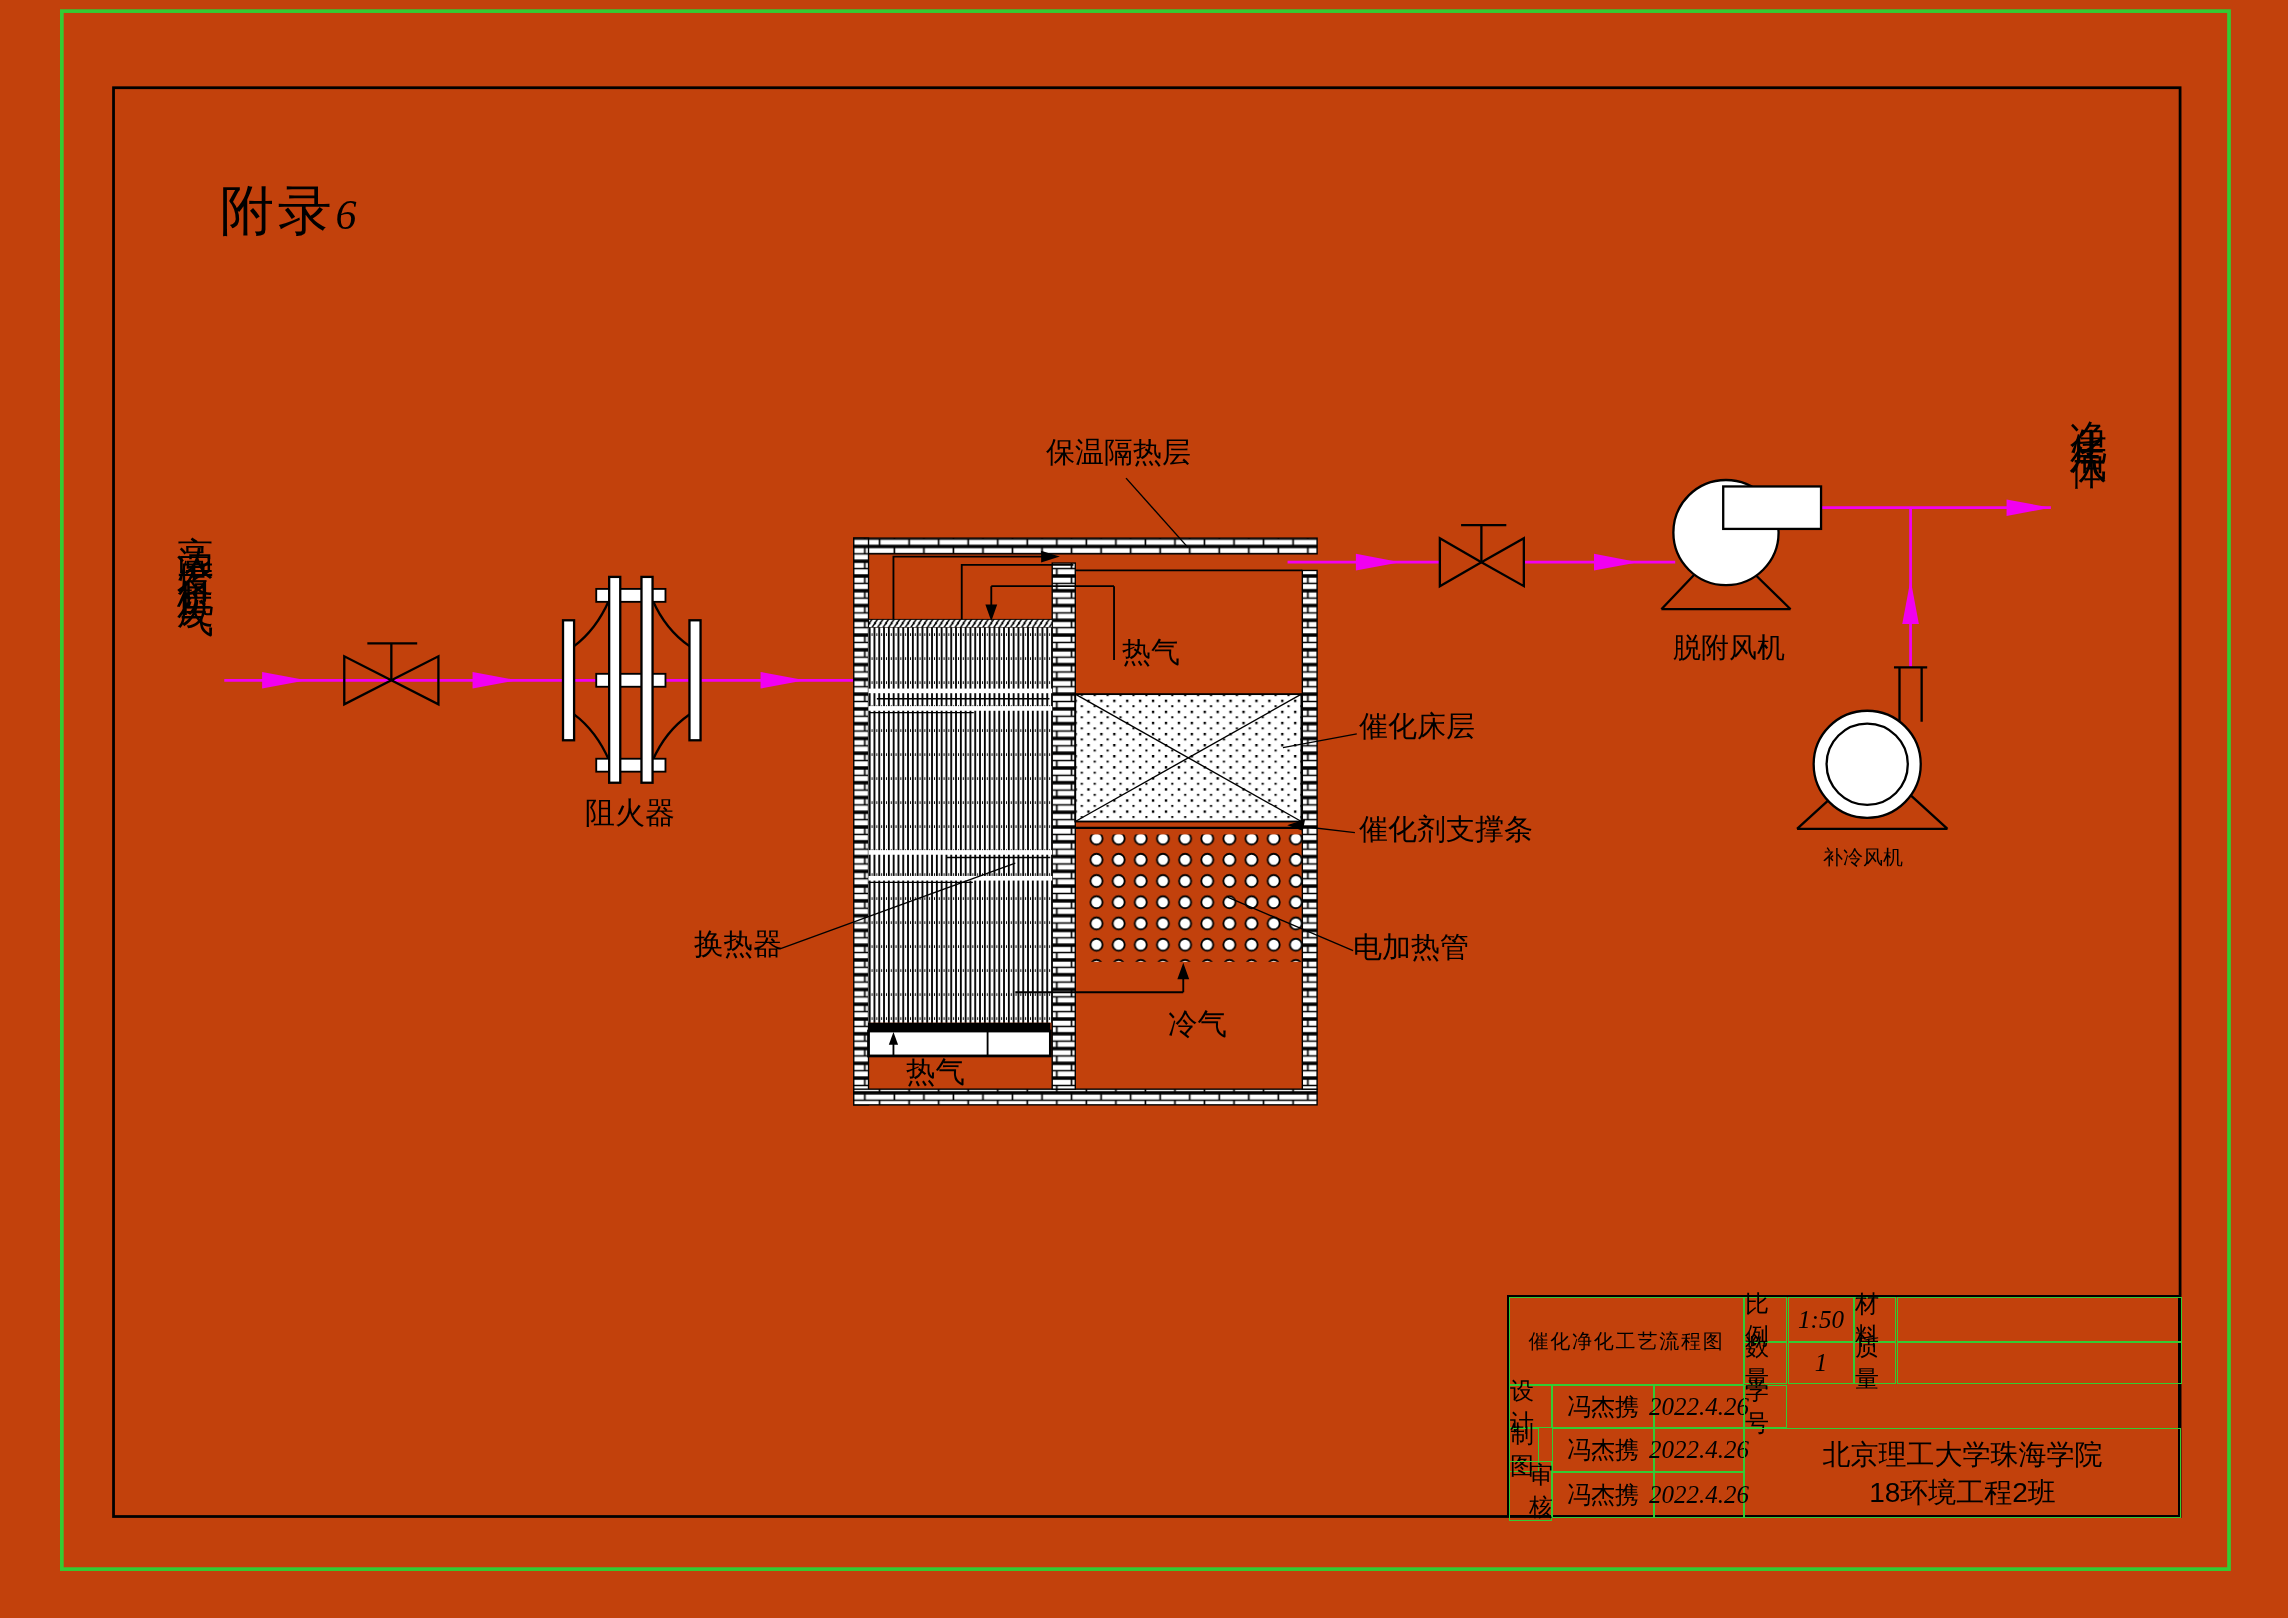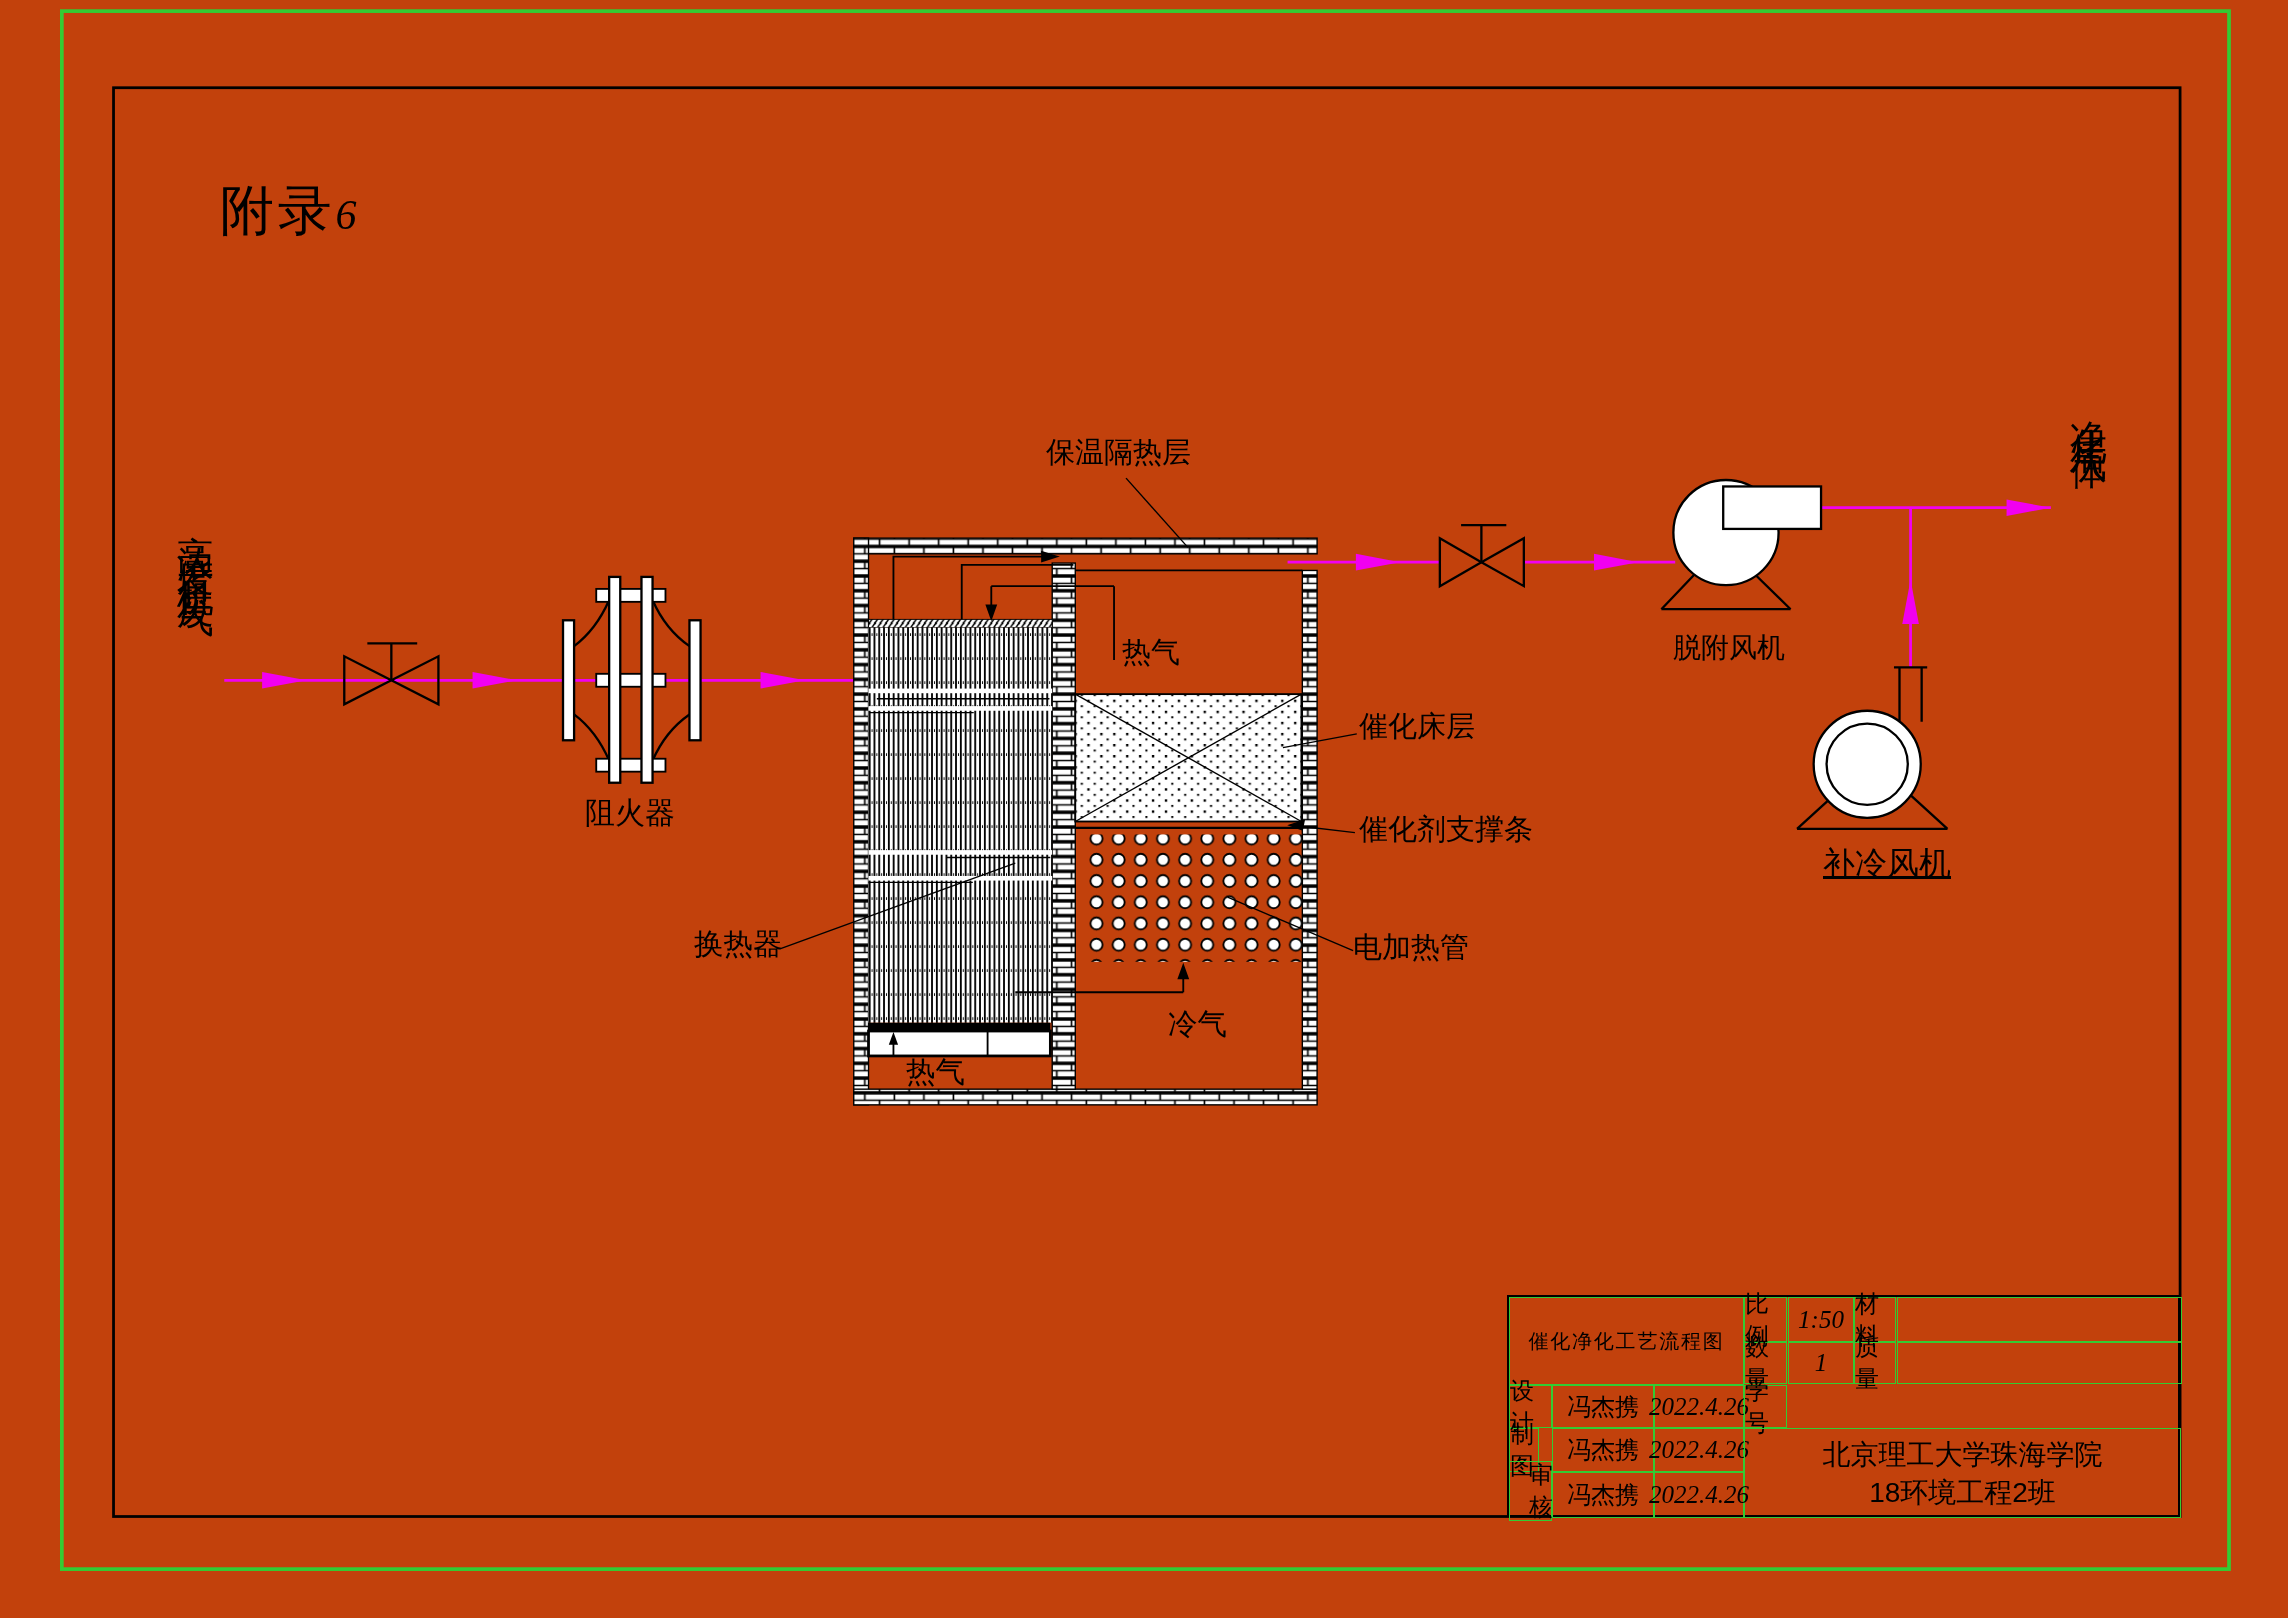--- a/index.html
+++ b/index.html
@@ -193,21 +193,21 @@
 <div class="lbl comp" style="left:1353px;top:932px;">电加热管</div>
 
 <div class="lbl comp" style="left:694px;top:928px;font-size:29.5px;">换热器</div>
 
 <div class="lbl hand" style="left:1168px;top:1008px;font-size:29.5px;">冷气</div>
 
 <div class="lbl hand" style="left:906px;top:1056px;font-size:29.5px;">热气</div>
 
 <div class="lbl comp" style="left:1673px;top:633px;font-size:28px;">脱附风机</div>
 
-<div class="lbl comp" style="left:1823px;top:846px;font-size:32px;text-decoration:underline;">补冷风机</div>
+<div class="lbl comp" style="left:1823px;top:846px;font-size:20px;">补冷风机</div>
 
 <div id="tblock">
   <div class="cell big" style="left:0;top:0;width:235px;height:88px;">催化净化工艺流程图</div>
   <div class="cell" style="left:235px;top:0;width:43px;height:45px;">比例</div>
   <div class="cell val" style="left:279px;top:0;width:66px;height:45px;">1:50</div>
   <div class="cell" style="left:345px;top:0;width:42px;height:45px;">材料</div>
   <div class="cell val" style="left:388px;top:0;width:285px;height:45px;"></div>
   <div class="cell" style="left:235px;top:45px;width:43px;height:42px;">数量</div>
   <div class="cell val" style="left:279px;top:45px;width:66px;height:42px;">1</div>
   <div class="cell" style="left:345px;top:45px;width:42px;height:42px;">质量</div>

